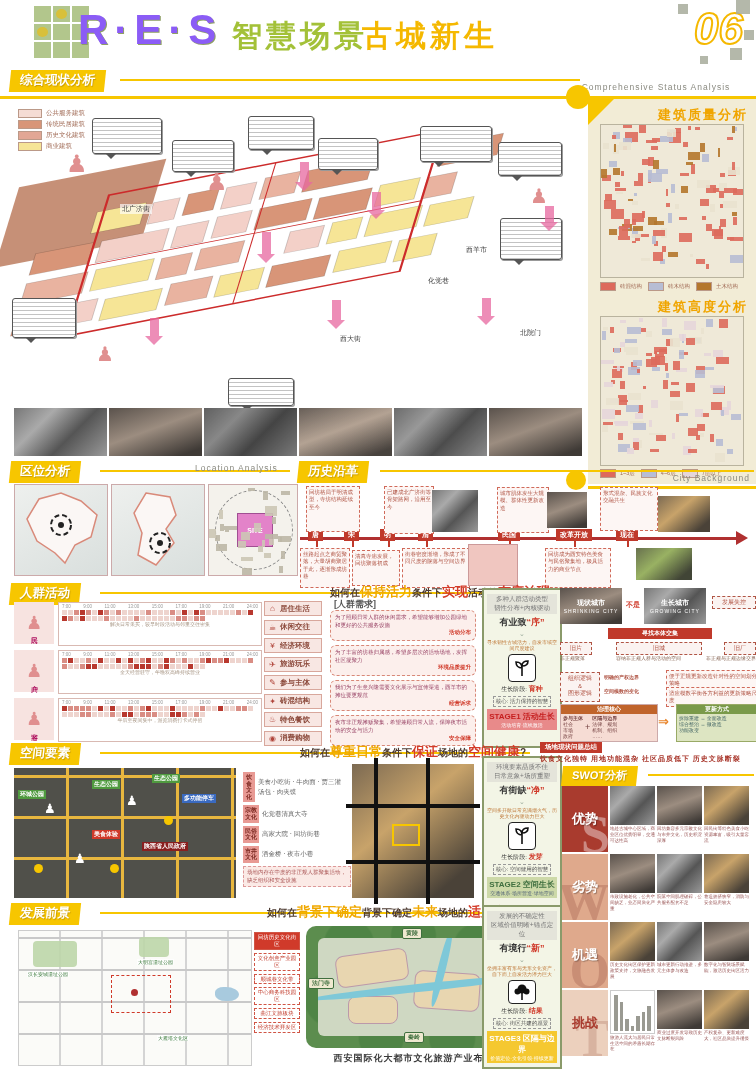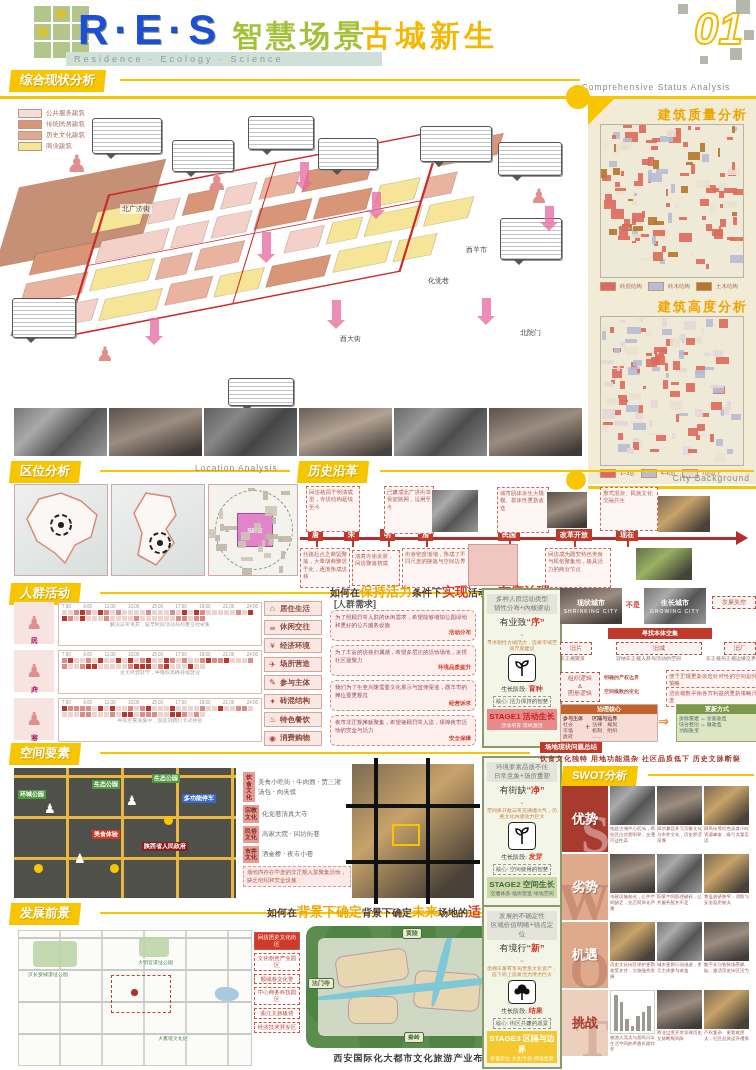--- a/index.html
+++ b/index.html
@@ -3,21 +3,21 @@
 <meta charset="utf-8">
 <style>
   html,body{margin:0;padding:0;background:#888;}
   #poster{position:relative;width:756px;height:1070px;background:#fff;overflow:hidden;
     font-family:"Liberation Sans","DejaVu Sans",sans-serif;color:#333;}
   .a{position:absolute;}
   
   .logo-grid{display:grid;grid-template-columns:repeat(3,17px);grid-template-rows:repeat(3,16px);gap:2px;}
   .logo-cell{background:#b2c68c;position:relative;}
   .logo-cell.dot::after{content:"";position:absolute;inset:3px;border-radius:50%;background:#d8c03a;}
-  .res-title{font-size:42px;font-weight:bold;color:#1d4ed8;letter-spacing:6px;text-shadow:1px 1px 0 #8fa065;}
+  .res-title{font-size:42px;font-weight:bold;color:#8b5cf6;letter-spacing:6px;text-shadow:1px 1px 0 #8fa065;}
   .res-sub{background:#cfe0d8;color:#8b9e97;font-size:9px;letter-spacing:3px;padding:2px 8px;}
   .cn-green{font-size:30px;font-weight:bold;color:#a3c138;letter-spacing:4px;}
   .cn-yellow{font-size:30px;font-weight:bold;color:#f5b800;letter-spacing:4px;}
   .pageno{font-size:44px;font-weight:bold;color:#fff;-webkit-text-stroke:2px #f5b800;font-style:italic;}
   .gsq{background:#a7ab9b;opacity:.85;}
   .topline{background:#f7c600;height:3px;}
   .ycircle{background:#f7c600;border-radius:50%;}
   .en-cap{color:#8a8a80;font-size:8.5px;letter-spacing:1px;}
   
   .badge{background:#f7c600;color:#fff;font-weight:bold;font-size:12.5px;padding:2px 10px 3px;transform:skewX(-6deg);
@@ -67,21 +67,21 @@
   .gcap{font-size:5px;color:#a98;text-align:center;}
   .act{display:flex;align-items:center;gap:3px;background:#f8e7e3;border:1px solid #d8a79c;height:13px;padding:0 3px;}
   .act .ic{color:#b0443a;font-size:8px;width:9px;text-align:center;}
   .act .tx{font-size:7.5px;color:#8c4a3c;font-weight:bold;}
   .needs-t{font-size:9px;font-weight:bold;color:#555;}
   .need{border:1px dashed #d88878;background:#fcefec;border-radius:6px;font-size:5.5px;color:#946;line-height:1.4;padding:3px 4px;position:relative;}
   .need .tag{display:block;text-align:right;color:#d03a2a;font-weight:bold;font-size:5.5px;}
   
   .stage{border:2px solid #8a9a6a;background:#f3f5e6;padding:4px 3px;display:flex;flex-direction:column;align-items:center;gap:2px;text-align:center;}
   .st-h1{font-size:6.5px;color:#777;background:#e4e4da;padding:1px 2px;width:95%;}
-  .st-key{font-size:9px;font-weight:normal;color:#333;}
+  .st-key{font-size:9px;font-weight:bold;color:#333;}
   .st-key b{color:#d03a2a;}
   .st-note{font-size:5px;color:#c07a3a;line-height:1.3;}
   .chev{color:#9a9;font-size:7px;line-height:.8;}
   .plantbox{width:26px;height:26px;border:1.5px solid #222;border-radius:4px;background:#fff;display:flex;align-items:center;justify-content:center;}
   .st-stage{font-size:6px;color:#333;}
   .st-stage b{color:#d03a2a;font-size:7px;}
   .st-core{font-size:5.5px;color:#555;border:1px dashed #999;padding:1px 2px;}
   .st-foot{width:95%;padding:2px;font-size:5px;color:#fff;}
   .st-foot .t1{font-size:8px;font-weight:bold;display:block;}
   .f-pink{background:#e88a8a;}
@@ -162,24 +162,23 @@
       <i class="logo-cell dot"></i>
       <i class="logo-cell"></i>
     <i class="logo-cell dot"></i>
       <i class="logo-cell"></i>
       <i class="logo-cell"></i>
     <i class="logo-cell"></i>
       <i class="logo-cell"></i>
       <i class="logo-cell"></i>
   </div>
   <div class="a res-title" style="left:78px;top:6px;">R·E·S</div>
-  <div class="a res-sub" style="left:66px;top:52px;width:300px;">Residence · Ecology · Science</div>
   <div class="a cn-green" style="left:232px;top:16px;text-align:right;">智慧场景</div>
   <div class="a cn-yellow" style="left:362px;top:16px;">古城新生</div>
-  <div class="a pageno" style="left:694px;top:4px;">01</div>
+  <div class="a pageno" style="left:694px;top:4px;">06</div>
   <i class="a gsq" style="left:678px;top:4px;width:10px;height:10px;"></i>
   <i class="a gsq" style="left:736px;top:0;width:14px;height:14px;"></i>
   <i class="a gsq" style="left:744px;top:30px;width:10px;height:10px;"></i>
   <i class="a gsq" style="left:730px;top:48px;width:12px;height:12px;"></i>
   <i class="a gsq" style="left:700px;top:56px;width:8px;height:8px;"></i>
   <div class="a en-cap" style="left:560px;top:82px;width:192px;text-align:center;">Comprehensive Status Analysis</div>
   <div class="a topline" style="left:0;top:96px;width:756px;"></div>
   <i class="a ycircle" style="left:566px;top:85px;width:24px;height:24px;"></i>
 
   <div class="a badge" style="left:10px;top:70px;">综合现状分析</div>
@@ -878,21 +877,21 @@
     <div class="act">
         <span class="ic">☕</span>
         <span class="tx">休闲交往</span>
       </div>
     <div class="act">
         <span class="ic">¥</span>
         <span class="tx">经济环境</span>
       </div>
     <div class="act">
         <span class="ic">✈</span>
-        <span class="tx">场所营造</span>
+        <span class="tx">旅游玩乐</span>
       </div>
     <div class="act">
         <span class="ic">✎</span>
         <span class="tx">参与主体</span>
       </div>
     <div class="act">
         <span class="ic">✦</span>
         <span class="tx">砖混结构</span>
       </div>
     <div class="act">
@@ -971,20 +970,23 @@
       <div style="padding:1px 2px;">
         <div>拆除重建 ↔ 全面改造</div>
         <div>综合整治 ↔ 微改造</div>
         <div>功能改变</div>
       </div>
     </div>
   </div>
 
   <div class="a badge" style="left:10px;top:743px;">空间要素</div>
   <div class="a secline" style="left:100px;top:752px;width:430px;"></div>
+  <div class="a qline" style="left:250px;top:743px;width:276px;">
+    <span class="k">如何在</span><span class="y">尊重日常</span><span class="k">条件下</span><span class="r">保证</span><span class="k">场地的</span><span class="r">空间健康</span><span class="k">?</span>
+  </div>
 
   <div class="a aerial" style="left:14px;top:768px;width:222px;height:130px;">
     <span class="a mlabel lab-g" style="left:4px;top:22px;">环城公园</span>
     <span class="a mlabel lab-g" style="left:78px;top:12px;">生态公园</span>
     <span class="a mlabel lab-g" style="left:138px;top:6px;">生态公园</span>
     <span class="a mlabel lab-r" style="left:78px;top:62px;">美食体验</span>
     <span class="a mlabel lab-d" style="left:128px;top:74px;">陕西省人民政府</span>
     <span class="a mlabel lab-b" style="left:168px;top:26px;">多功能停车</span>
     <span class="a person" style="left:30px;top:34px;font-size:13px;color:#fff;">♟</span>
     <span class="a person" style="left:112px;top:26px;font-size:13px;color:#fff;">♟</span>

